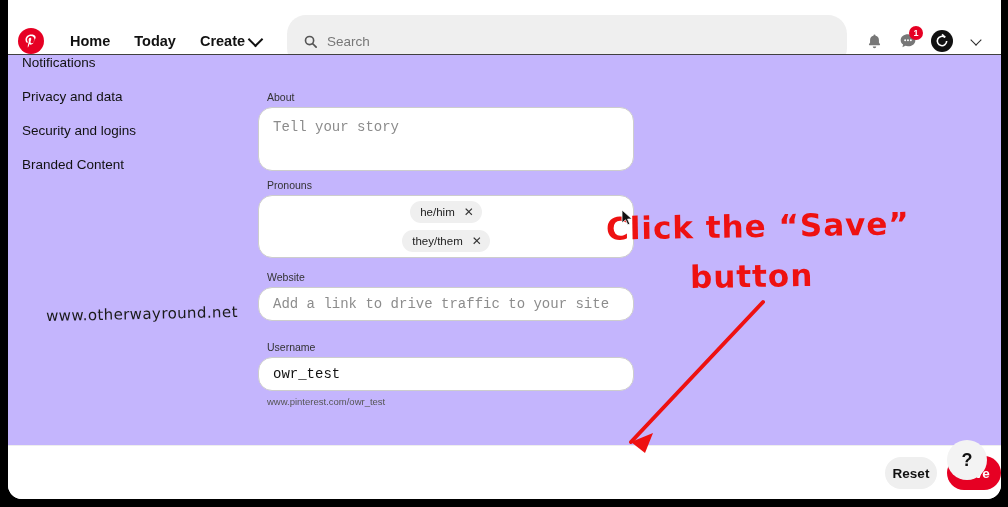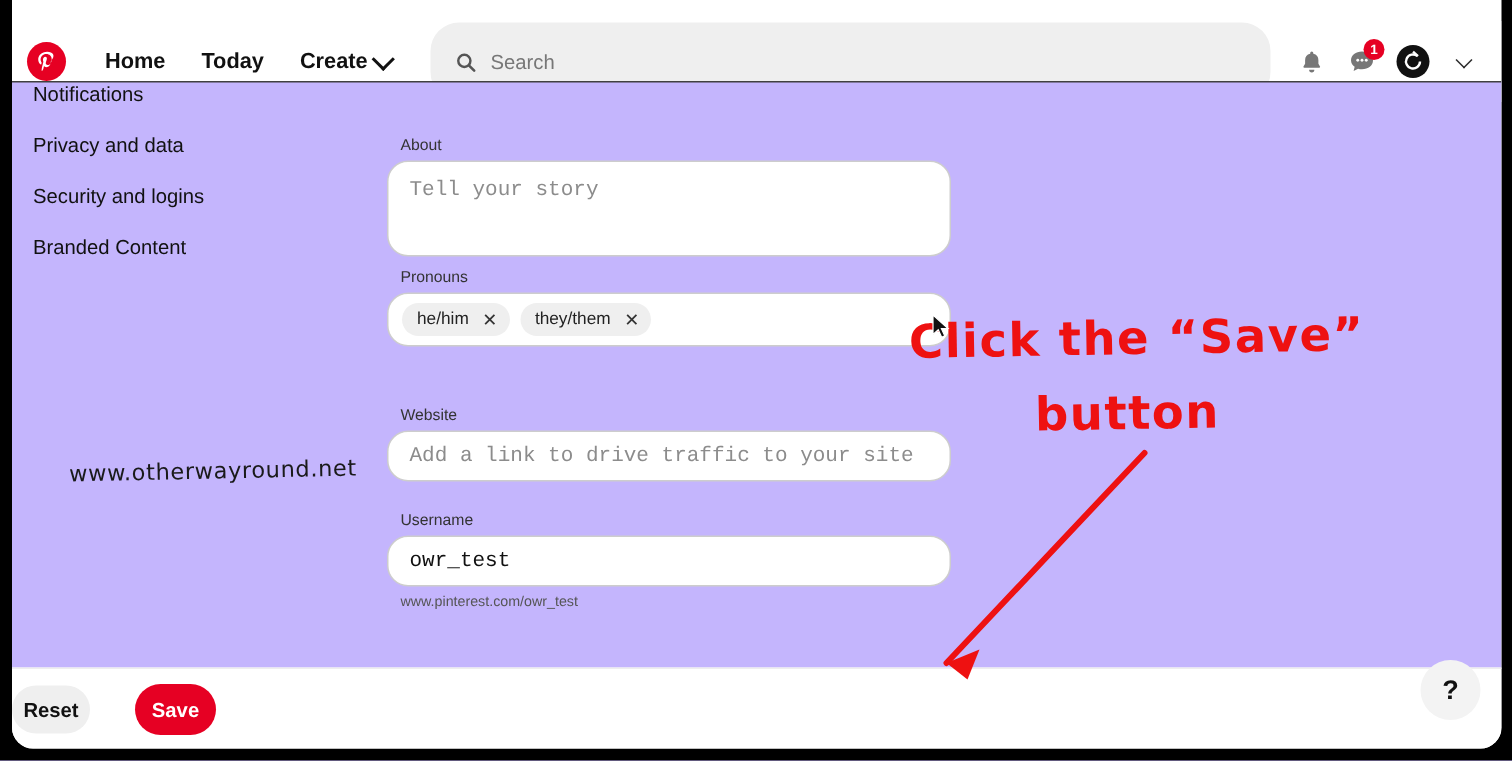--- a/index.html
+++ b/index.html
@@ -78,35 +78,35 @@
     box-sizing:border-box;width:376px;background:#fff;
     border:1px solid #cdcdcd;border-radius:14px;
     font-size:14px;color:#111;font-family:Liberation Mono, monospace;
   }
   .inp.textarea{height:64px;padding:11px 14px;color:#8c8c8c;}
   .inp.line{height:34px;padding:6px 14px;display:flex;align-items:center;}
   .inp.line.ph{color:#8c8c8c;}
   .chips-box{
     box-sizing:border-box;width:376px;min-height:36px;background:#fff;
     border:1px solid #cdcdcd;border-radius:14px;
-    display:flex;align-items:center;gap:7px;padding:5px 9px;
+    display:flex;align-items:center;gap:7px;padding:5px 9px;flex-direction:column;
   }
   .chip{
     background:#efefef;border-radius:13px;height:22px;
     display:flex;align-items:center;gap:9px;padding:0 8px 0 10px;
     font-size:11.5px;color:#222;cursor:pointer;
   }
   .chip-x{font-size:12px;color:#333;line-height:1;}
   .helper{font-size:9.5px;color:#555;margin:5px 0 0 9px;}
 
   
   .footer{
     position:absolute;left:0;top:445px;width:993px;height:54px;
     background:#fff;border-top:1px solid #eeeeee;
-    display:flex;align-items:center;justify-content:flex-start;gap:30px;
+    display:flex;align-items:center;justify-content:flex-end;gap:10px;
   }
   .btn{
     border-radius:20px;font-size:13.5px;font-weight:bold;
     display:flex;align-items:center;justify-content:center;cursor:pointer;
     font-family:"Liberation Sans",sans-serif;
   }
   .btn.reset{background:#efefef;color:#111;width:52px;height:32px;}
   .btn.save{background:#e60023;color:#fff;width:54px;height:34px;}
   .help-btn{
     position:absolute;right:14px;top:440px;width:40px;height:40px;

